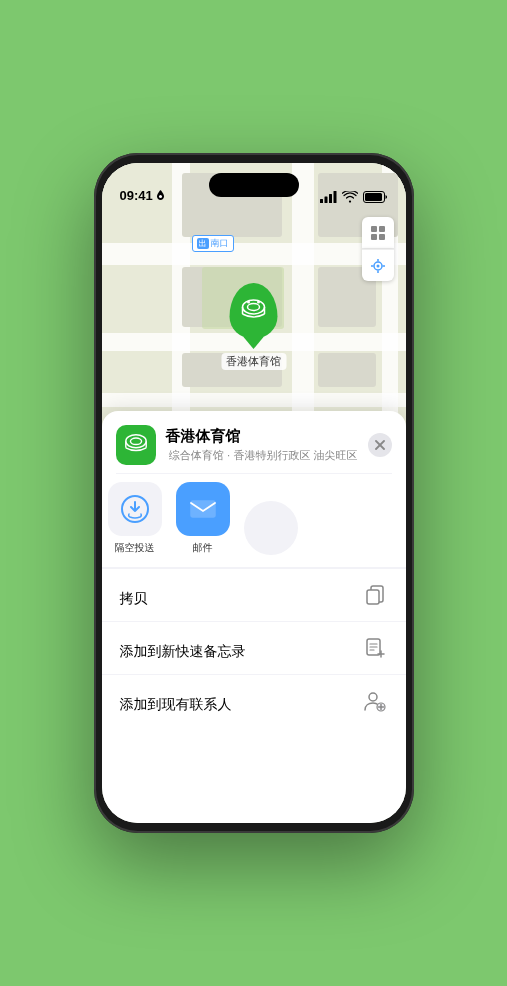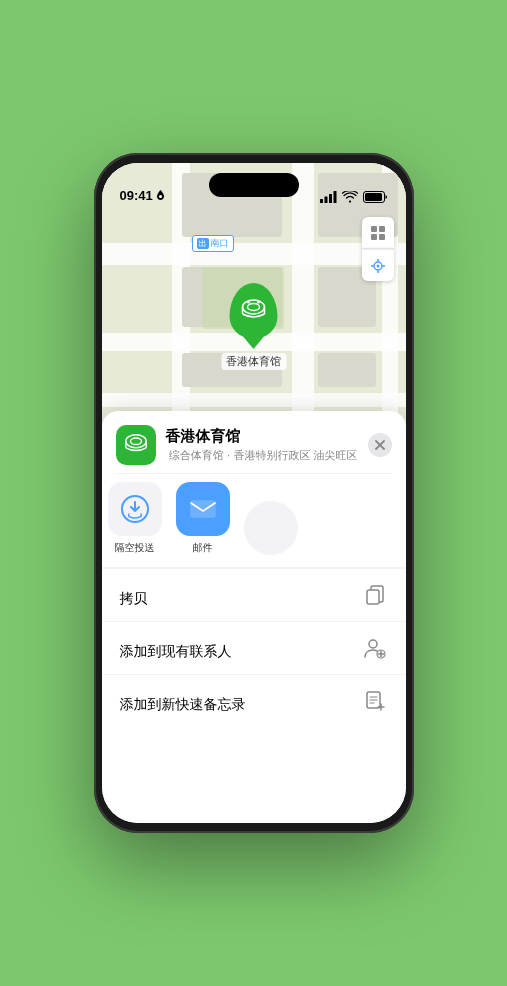--- a/index.html
+++ b/index.html
@@ -460,44 +460,44 @@
         <div class="action-item">
           <span class="action-item-label">拷贝</span>
           <div class="action-item-icon">
             <svg width="22" height="22" viewBox="0 0 22 22">
               <rect x="7" y="2" width="12" height="16" rx="2" stroke="#888" stroke-width="1.5" fill="none"></rect>
               <rect x="3" y="6" width="12" height="14" rx="2" stroke="#888" stroke-width="1.5" fill="#fff"></rect>
             </svg>
           </div>
         </div>
 
-
-        <div class="action-item">
-          <span class="action-item-label">添加到现有联系人</span>
-          <div class="action-item-icon">
-            <svg width="22" height="22" viewBox="0 0 22 22">
-              <circle cx="9" cy="7" r="4" stroke="#888" stroke-width="1.5" fill="none"></circle>
-              <path d="M1 20 C1 15.5 4.5 13 9 13 C11 13 13 13.8 14.5 15" stroke="#888" stroke-width="1.5" fill="none" stroke-linecap="round"></path>
-              <circle cx="17" cy="17" r="4" fill="#f2f2f7" stroke="#888" stroke-width="1.2"></circle>
-              <line x1="17" y1="14.5" x2="17" y2="19.5" stroke="#888" stroke-width="1.5" stroke-linecap="round"></line>
-              <line x1="14.5" y1="17" x2="19.5" y2="17" stroke="#888" stroke-width="1.5" stroke-linecap="round"></line>
-            </svg>
-          </div>
-        </div>
 
         <div class="action-item">
           <span class="action-item-label">添加到新快速备忘录</span>
           <div class="action-item-icon">
             <svg width="22" height="22" viewBox="0 0 22 22">
               <rect x="3" y="2" width="13" height="16" rx="2" stroke="#888" stroke-width="1.5" fill="none"></rect>
               <line x1="6" y1="7" x2="13" y2="7" stroke="#888" stroke-width="1.2" stroke-linecap="round"></line>
               <line x1="6" y1="10" x2="13" y2="10" stroke="#888" stroke-width="1.2" stroke-linecap="round"></line>
               <line x1="6" y1="13" x2="10" y2="13" stroke="#888" stroke-width="1.2" stroke-linecap="round"></line>
               <line x1="17" y1="14" x2="17" y2="20" stroke="#888" stroke-width="1.5" stroke-linecap="round"></line>
               <line x1="14" y1="17" x2="20" y2="17" stroke="#888" stroke-width="1.5" stroke-linecap="round"></line>
             </svg>
           </div>
         </div>
 
+        <div class="action-item">
+          <span class="action-item-label">添加到现有联系人</span>
+          <div class="action-item-icon">
+            <svg width="22" height="22" viewBox="0 0 22 22">
+              <circle cx="9" cy="7" r="4" stroke="#888" stroke-width="1.5" fill="none"></circle>
+              <path d="M1 20 C1 15.5 4.5 13 9 13 C11 13 13 13.8 14.5 15" stroke="#888" stroke-width="1.5" fill="none" stroke-linecap="round"></path>
+              <circle cx="17" cy="17" r="4" fill="#f2f2f7" stroke="#888" stroke-width="1.2"></circle>
+              <line x1="17" y1="14.5" x2="17" y2="19.5" stroke="#888" stroke-width="1.5" stroke-linecap="round"></line>
+              <line x1="14.5" y1="17" x2="19.5" y2="17" stroke="#888" stroke-width="1.5" stroke-linecap="round"></line>
+            </svg>
+          </div>
+        </div>
+
       </div>
     </div>
   </div>
 </div>
 
 </body></html>

